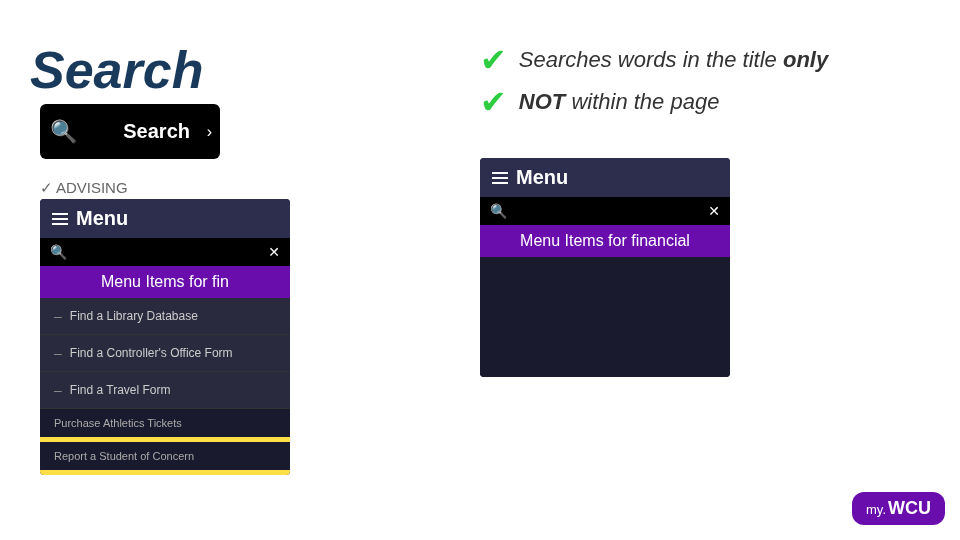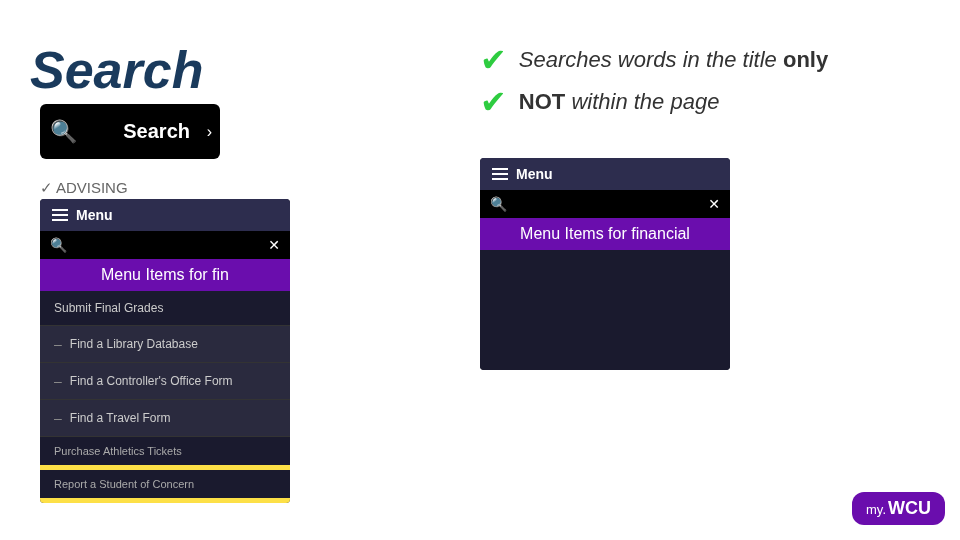--- a/index.html
+++ b/index.html
@@ -103,21 +103,21 @@
       gap: 3px;
     }
     .menu-header .hamburger span {
       display: block;
       width: 16px;
       height: 2px;
       background: #fff;
     }
     .menu-header .menu-text {
       color: #fff;
-      font-size: 14px;
+      font-size: 20px;
       font-weight: bold;
     }
 
     .search-row {
       background: #000;
       padding: 6px 10px;
       display: flex;
       align-items: center;
       justify-content: space-between;
     }
@@ -189,20 +189,21 @@
       font-size: 32px;
       line-height: 1;
       flex-shrink: 0;
     }
     .check-text {
       font-size: 22px;
       color: #333;
     }
     .check-text .bold {
       font-weight: bold;
+      font-style: italic;
     }
     .check-text .italic {
       font-style: italic;
     }
 
     
     .right-menu-panel {
       background: #1a1a2e;
       border-radius: 4px;
       width: 250px;
@@ -280,23 +281,20 @@
                 <span></span>
             </div>
             <span class="menu-text">Menu</span>
           </div>
           <div class="search-row">
             <span class="search-icon-sm">🔍</span>
             <span class="close-icon">✕</span>
           </div>
           <div class="menu-items-header">Menu Items for fin</div>
 
-          <div class="menu-item">
-            <span>Submit Final Grades</span>
-          </div>
           <div class="menu-item menu-item-highlighted">
             <span class="dash">–</span>
             <span>Find a Library Database</span>
           </div>
           <div class="menu-item menu-item-highlighted">
             <span class="dash">–</span>
             <span>Find a Controller's Office Form</span>
           </div>
           <div class="menu-item menu-item-highlighted">
             <span class="dash">–</span>

